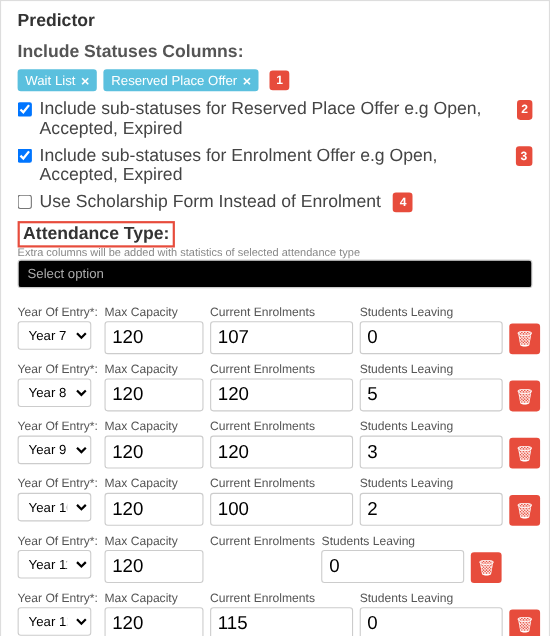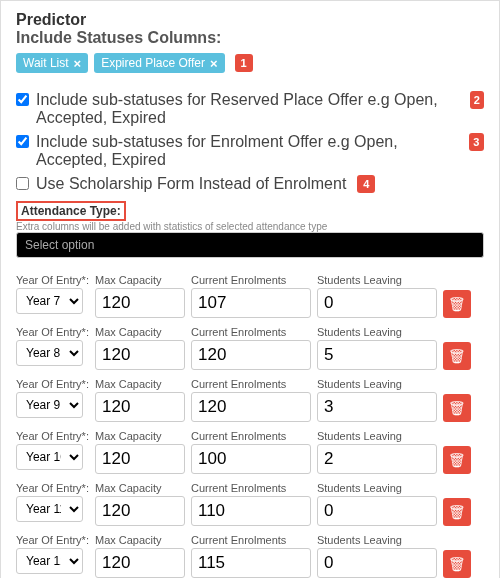--- a/index.html
+++ b/index.html
@@ -12,33 +12,34 @@
       min-height: 578px;
     }
     .page-container {
       background: #fff;
       border: 1px solid #ddd;
       padding: 10px 15px 15px 15px;
     }
     .page-title {
       font-size: 16px;
       font-weight: bold;
+      margin-bottom: 10px;
       color: #333;
     }
     .section-label {
       font-size: 16px;
       font-weight: bold;
       margin-bottom: 6px;
       color: #555;
     }
     .tag-row {
       display: flex;
       align-items: center;
       gap: 6px;
-      margin-bottom: 18px;
+      margin-bottom: 8px;
       flex-wrap: wrap;
     }
     .tag {
       display: inline-flex;
       align-items: center;
       background: #5bc0de;
       color: #fff;
       border-radius: 3px;
       padding: 3px 7px;
       font-size: 12px;
@@ -75,21 +76,21 @@
     }
     .checkbox-row label {
       font-size: 16px;
       color: #444;
     }
     .attendance-section {
       margin-top: 8px;
       margin-bottom: 6px;
     }
     .attendance-label {
-      font-size: 12px;
+      font-size: 16px;
       font-weight: bold;
       border: 2px solid #e74c3c;
       display: inline-block;
       padding: 1px 3px;
       color: #333;
     }
     .attendance-hint {
       font-size: 10px;
       color: #888;
       margin: 0 0;
@@ -131,21 +132,21 @@
       background: #fff;
     }
     .field-input {
       width: 90px;
       border: 1px solid #ccc;
       border-radius: 3px;
       padding: 4px 6px;
       font-size: 17px;
     }
     .field-input-wide {
-      width: 120px;
+      width: 130px;
     }
     .delete-btn {
       background: #e74c3c;
       border: none;
       border-radius: 3px;
       color: #fff;
       width: 28px;
       height: 28px;
       cursor: pointer;
       display: flex;
@@ -175,21 +176,21 @@
 
   <div class="page-title">Predictor</div>
 
   <div class="section-label">Include Statuses Columns:</div>
   <div class="tag-row">
     <span class="tag">
       <span>Wait List</span>
       <span class="tag-close">×</span>
     </span>
     <span class="tag">
-      <span>Expired Place Offer</span>
+      <span>Reserved Place Offer</span>
       <span class="tag-close">×</span>
     </span>
     <span class="annotation-badge">1</span>
   </div>
 
   <div class="checkbox-row">
     <input type="checkbox" id="cb1" checked="" style="">
     <label for="cb1">
       <span>Include sub-statuses for Reserved Place Offer e.g Open, Accepted, Expired</span>
     </label>
@@ -311,21 +312,20 @@
         <select class="year-select">
           <option>Year 11</option>
         </select>
       </div>
       <div class="entry-col">
         <span class="field-label">Max Capacity</span>
         <input class="field-input" type="text" value="120" style="">
       </div>
       <div class="entry-col">
         <span class="field-label">Current Enrolments</span>
-        <input class="field-input field-input-wide" type="text" value="110" style="">
       </div>
       <div class="entry-col">
         <span class="field-label">Students Leaving</span>
         <input class="field-input field-input-wide" type="text" value="0" style="">
       </div>
       <button class="delete-btn">🗑</button>
     </div>
       <div class="entry-row">
       <div class="entry-col">
         <span class="field-label">Year Of Entry*:</span>

